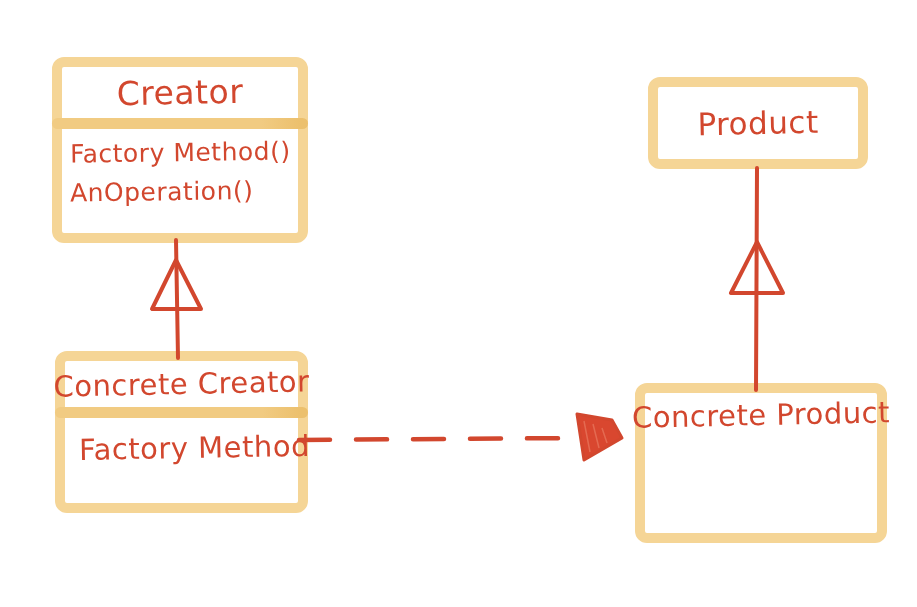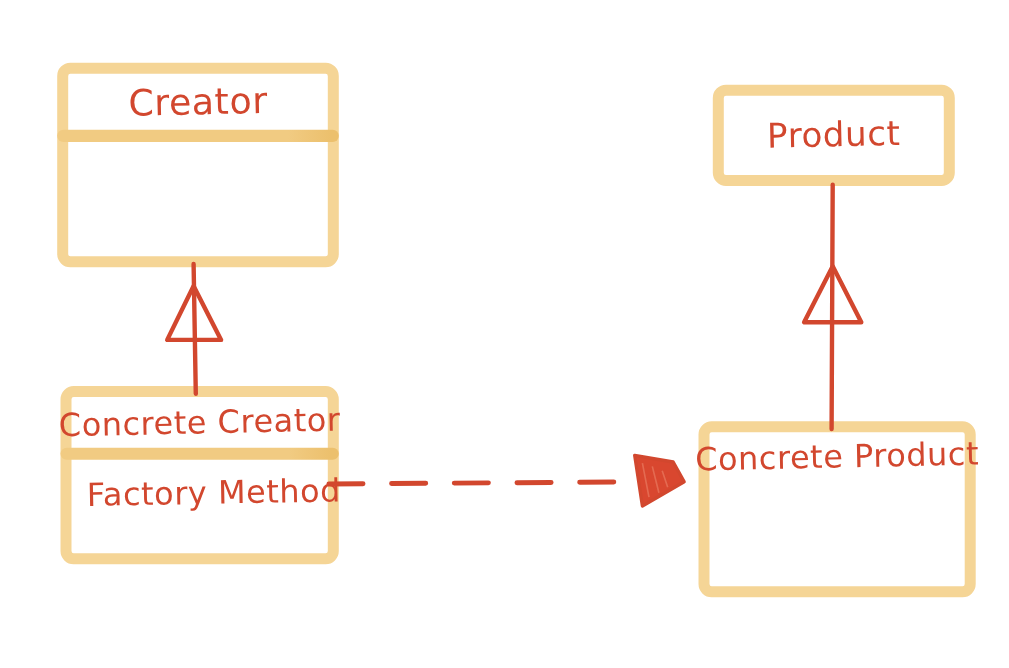--- a/index.html
+++ b/index.html
@@ -77,20 +77,24 @@
   .arrow-layer [data-interactable="true"] { pointer-events: all; }
 </style>
 </head>
 <body>
 
 <div class="canvas" data-interactable="true">
 
   <div class="uml-box node-creator" data-interactable="true">
     <div class="box-title hand" data-interactable="false">Creator</div>
     <div class="divider" data-interactable="false"></div>
+    <div class="box-body">
+      <div class="method hand" data-interactable="false">Factory Method()</div>
+      <div class="method hand" data-interactable="false">AnOperation()</div>
+    </div>
   </div>
 
   <div class="uml-box node-concrete-creator" data-interactable="true">
     <div class="box-title hand" data-interactable="false">Concrete Creator</div>
     <div class="divider" data-interactable="false"></div>
     <div class="box-body">
       <div class="method hand" data-interactable="false">Factory Method</div>
     </div>
   </div>
 

